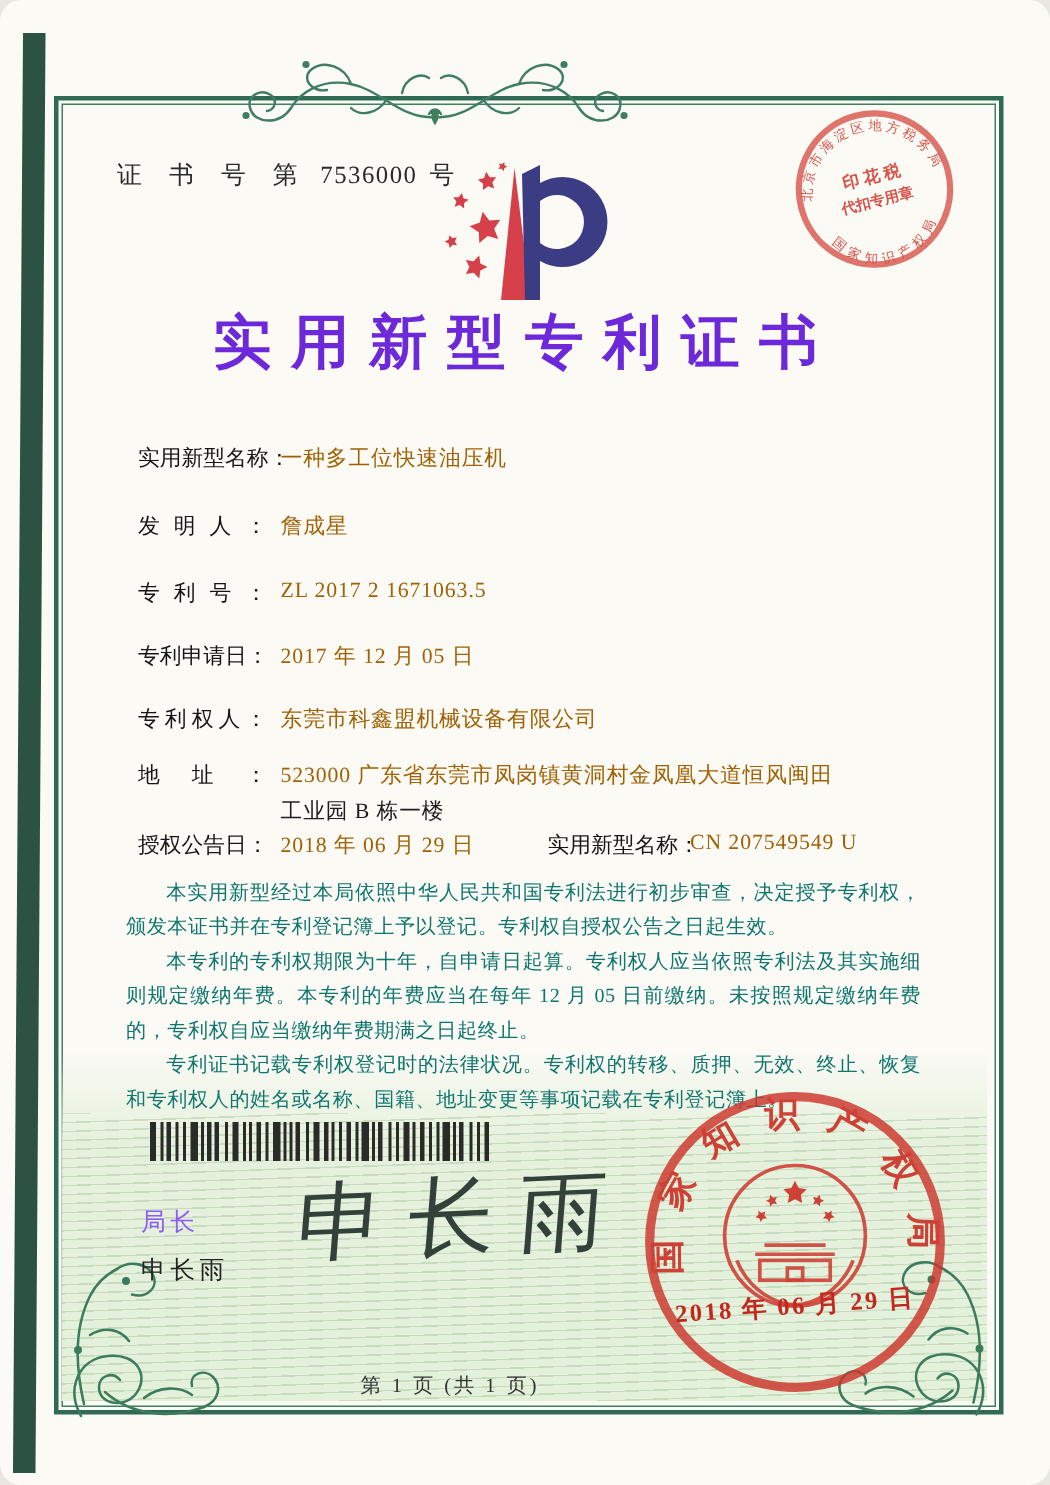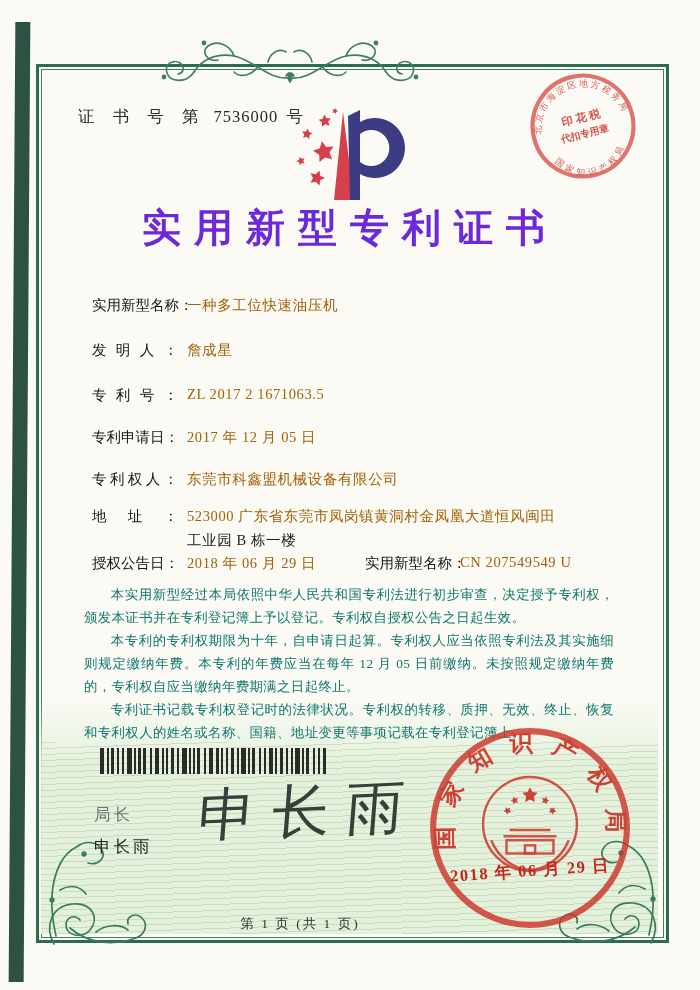--- a/index.html
+++ b/index.html
@@ -1,19 +1,19 @@
 <!DOCTYPE html>
 <html><head>
 <meta charset="utf-8">
 <style>
   html,body{margin:0;padding:0;background:#e9e7e0;}
   .scan{
     position:relative;width:700px;height:990px;margin:0 auto;
     background:#fbfaf5;overflow:hidden;
-    font-family:"Liberation Serif","DejaVu Serif",serif;color:#1c1c1c;
+    font-family:"Liberation Serif","DejaVu Serif",serif;color:#1c1c1c;border-radius:14px;
   }
   
   .spine{position:absolute;left:12px;top:22px;width:15px;height:960px;
     background:#2c5244;transform:rotate(.4deg);}
   
   .frame{position:absolute;left:36px;top:64px;width:627px;height:873px;
     border:3px solid #2f6b53;}
   .frame-inner{position:absolute;left:2px;top:2px;right:2px;bottom:2px;
     border:1px solid #3f7e5f;}
   
@@ -31,21 +31,21 @@
   .field{position:absolute;left:92px;font-size:14.5px;white-space:nowrap;}
   .f-label{display:inline-block;width:86px;text-align:justify;text-align-last:justify;
     vertical-align:top;color:#151515;}
   .f-value{margin-left:9px;letter-spacing:.6px;color:#a16207;}
   .addr2{position:absolute;left:187px;font-size:14.5px;letter-spacing:.6px;}
   .field-right{left:365px;}
   .bodytext{position:absolute;left:84px;top:583px;width:530px;
     font-size:13.4px;line-height:23px;text-align:justify;color:#0f766e;letter-spacing:.4px;}
   .bodytext p{margin:0;text-indent:2em;}
   .barcode{position:absolute;left:100px;top:748px;}
-  .sig-title{position:absolute;left:94px;top:804px;font-size:16.5px;letter-spacing:3px;color:#737373;
+  .sig-title{position:absolute;left:94px;top:804px;font-size:16.5px;letter-spacing:3px;color:#8b5cf6;
     font-family:"Liberation Sans","DejaVu Sans",sans-serif;text-align:right;}
   .sig-name{position:absolute;left:94px;top:836px;font-size:16.5px;letter-spacing:3px;color:#222;
     font-family:"Liberation Sans","DejaVu Sans",sans-serif;}
   .autograph{position:absolute;left:198px;top:772px;width:270px;font-size:58px;
     letter-spacing:16px;color:#33413５;color:#33413a;white-space:nowrap;
     transform:rotate(-2.5deg) skewX(-7deg);font-family:"DejaVu Sans",sans-serif;}
   .seal{position:absolute;left:428px;top:726px;width:204px;height:204px;opacity:.93;}
   .seal-date{position:absolute;left:424px;top:860px;width:212px;text-align:center;
     font-size:16.5px;color:#c3281e;letter-spacing:1.5px;transform:rotate(-4deg);font-weight:bold;}
   .taxstamp{position:absolute;left:527px;top:70px;width:112px;height:112px;

